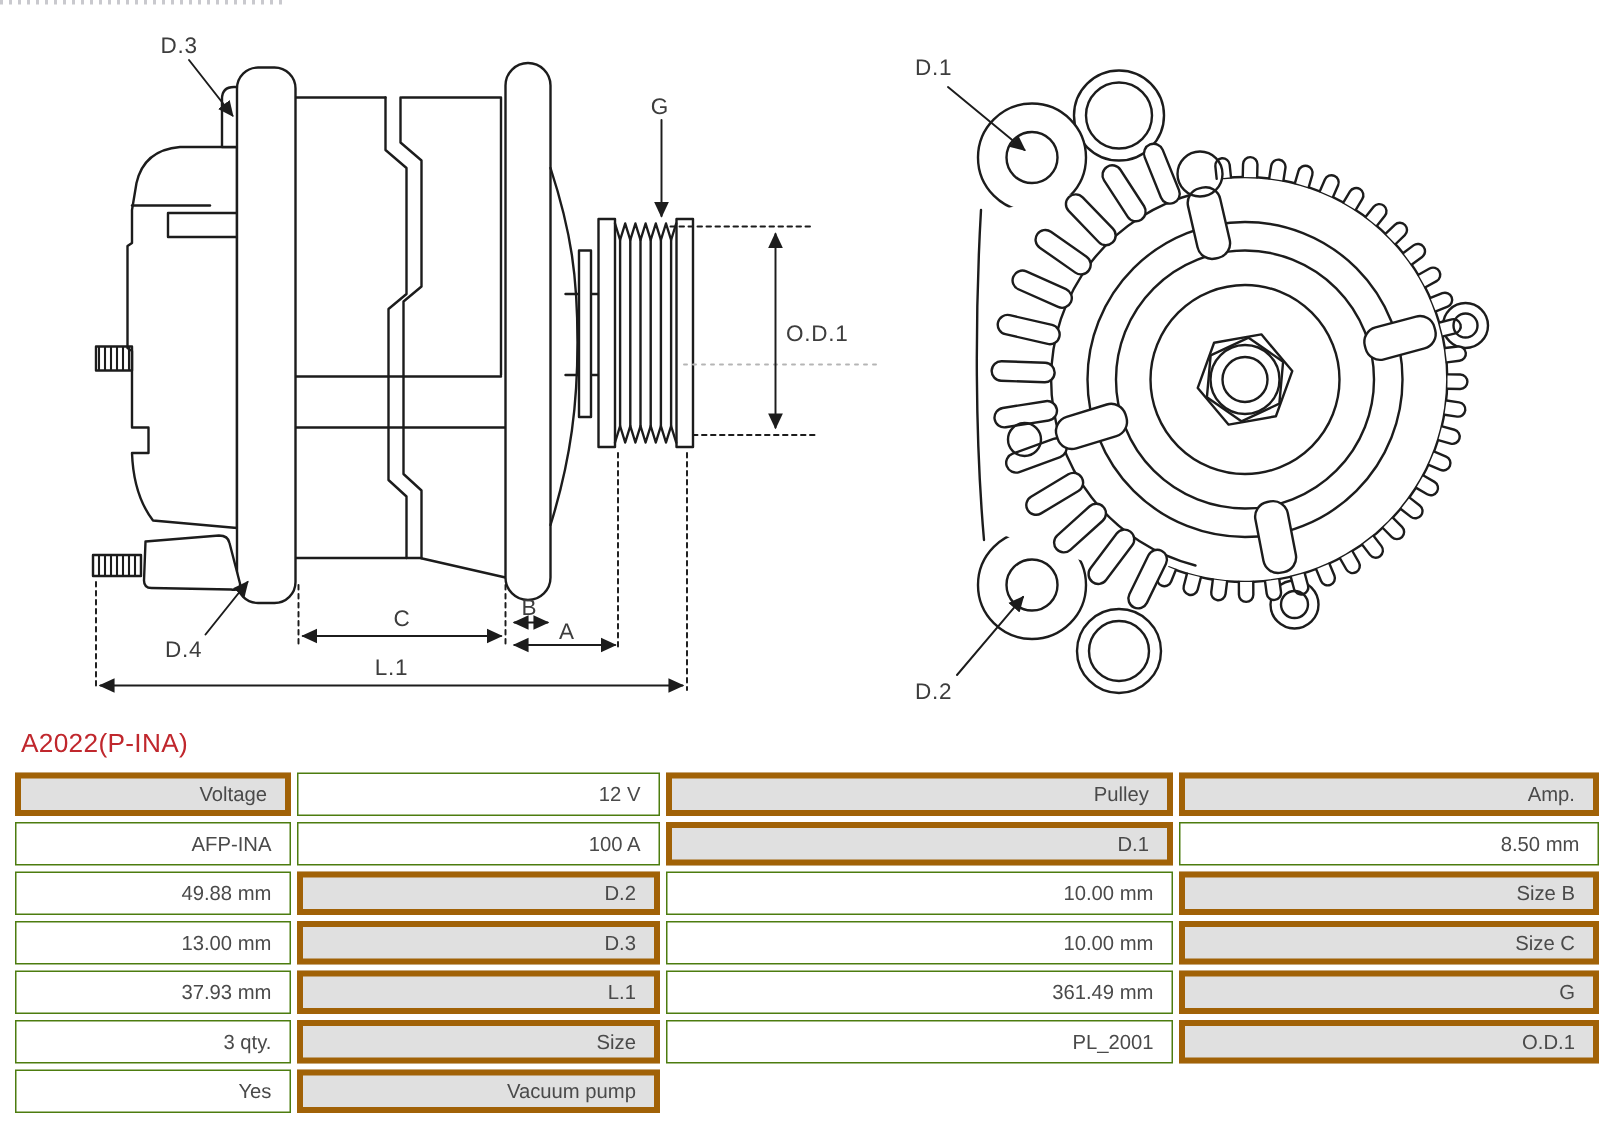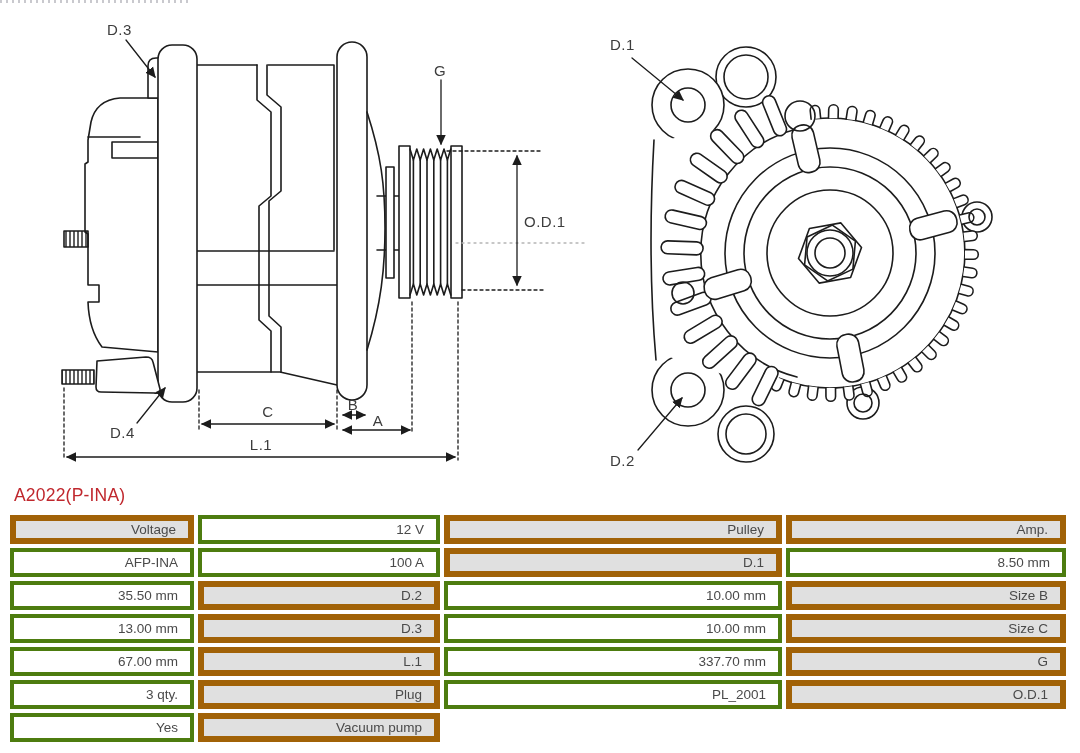--- a/index.html
+++ b/index.html
@@ -7,22 +7,22 @@
   .top-dots{position:absolute;left:0;top:0;width:190px;height:3px;
     background:repeating-linear-gradient(90deg,#c9c9ce 0 2px,transparent 2px 6px);}
   .diagram-wrap{position:relative;width:1080px;height:482px;}
   svg text{font-family:"Liberation Sans",sans-serif;fill:#3d3d3d;font-size:15px;letter-spacing:.5px;}
   .part-number{margin:3px 12px 0 14px;font-size:17.5px;color:#c0272d;letter-spacing:.2px;}
   .spec-table{margin:9px 0 0 10px;display:grid;
     grid-template-columns:184px 242px 338px 280px;
     grid-auto-rows:29px;gap:4px;font-size:13.5px;color:#4a4a4a;}
   .cell{display:flex;align-items:center;justify-content:flex-end;
     padding-right:12px;box-sizing:border-box;white-space:nowrap;}
-  .cell.label{background:#e0e0e0;border:6px solid #a16207;text-align:right;}
-  .cell.value{background:#ffffff;border:4px solid #4d7c0f;}
+  .cell.label{background:#e0e0e0;border:4px solid #a16207;text-align:right;}
+  .cell.value{background:#ffffff;border:1px solid #4d7c0f;}
 </style>
 </head>
 <body>
 
 <div class="top-dots"></div>
 
 <div class="diagram-wrap">
 <svg width="1080" height="482" viewBox="0 0 1080 482">
   <defs>
     <pattern id="hatch" width="4" height="10" patternUnits="userSpaceOnUse">
@@ -226,35 +226,35 @@
   <div class="cell label">Voltage</div>
   <div class="cell value">12 V</div>
   <div class="cell label">Pulley</div>
   <div class="cell label">Amp.</div>
 
   <div class="cell value">AFP-INA</div>
   <div class="cell value">100 A</div>
   <div class="cell label">D.1</div>
   <div class="cell value">8.50 mm</div>
 
-  <div class="cell value">35.50 mm</div>
+  <div class="cell value">49.88 mm</div>
   <div class="cell label">D.2</div>
   <div class="cell value">10.00 mm</div>
 
   <div class="cell label">Size B</div>
   <div class="cell value">13.00 mm</div>
   <div class="cell label">D.3</div>
   <div class="cell value">10.00 mm</div>
 
   <div class="cell label">Size C</div>
-  <div class="cell value">67.00 mm</div>
+  <div class="cell value">37.93 mm</div>
   <div class="cell label">L.1</div>
-  <div class="cell value">337.70 mm</div>
+  <div class="cell value">361.49 mm</div>
 
   <div class="cell label">G</div>
   <div class="cell value">3 qty.</div>
-  <div class="cell label">Plug</div>
+  <div class="cell label">Size</div>
   <div class="cell value">PL_2001</div>
 
   <div class="cell label">O.D.1</div>
   <div class="cell value">Yes</div>
   <div class="cell label">Vacuum pump</div>
 </div>
 
 </body></html>

